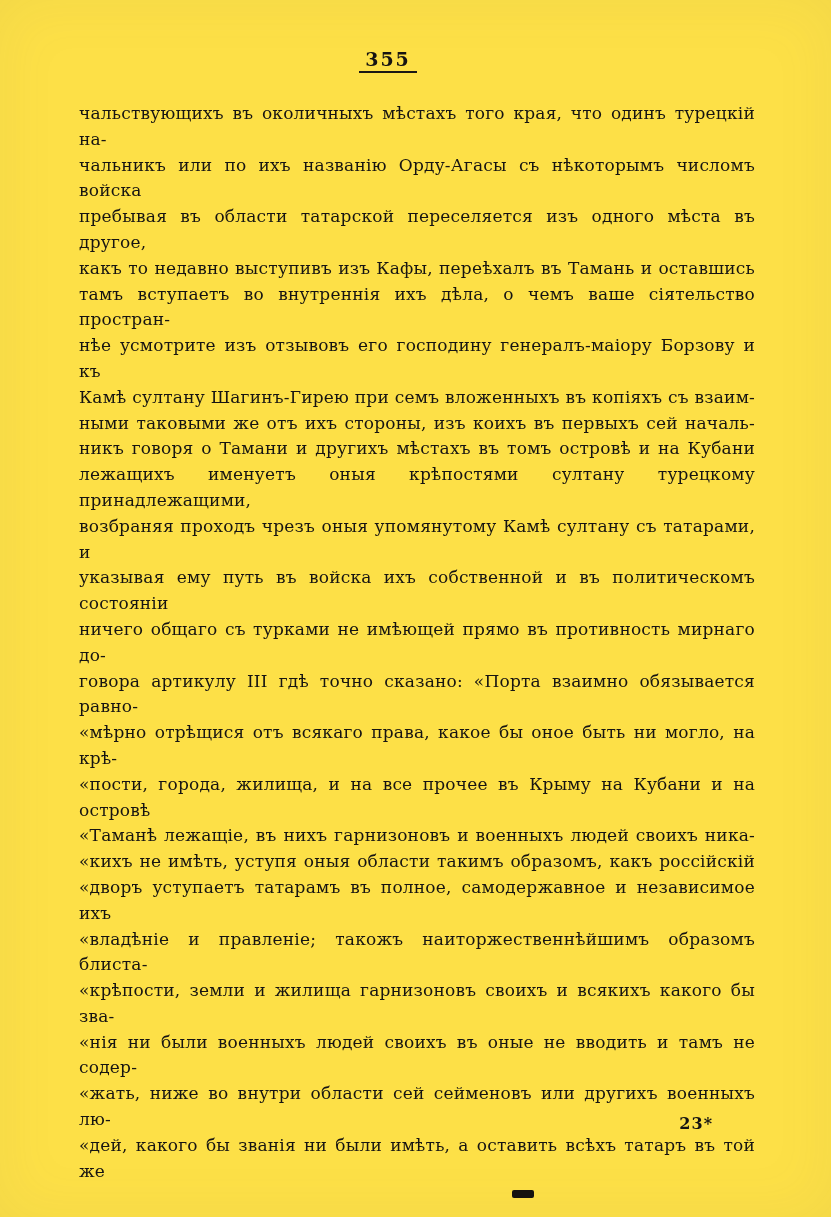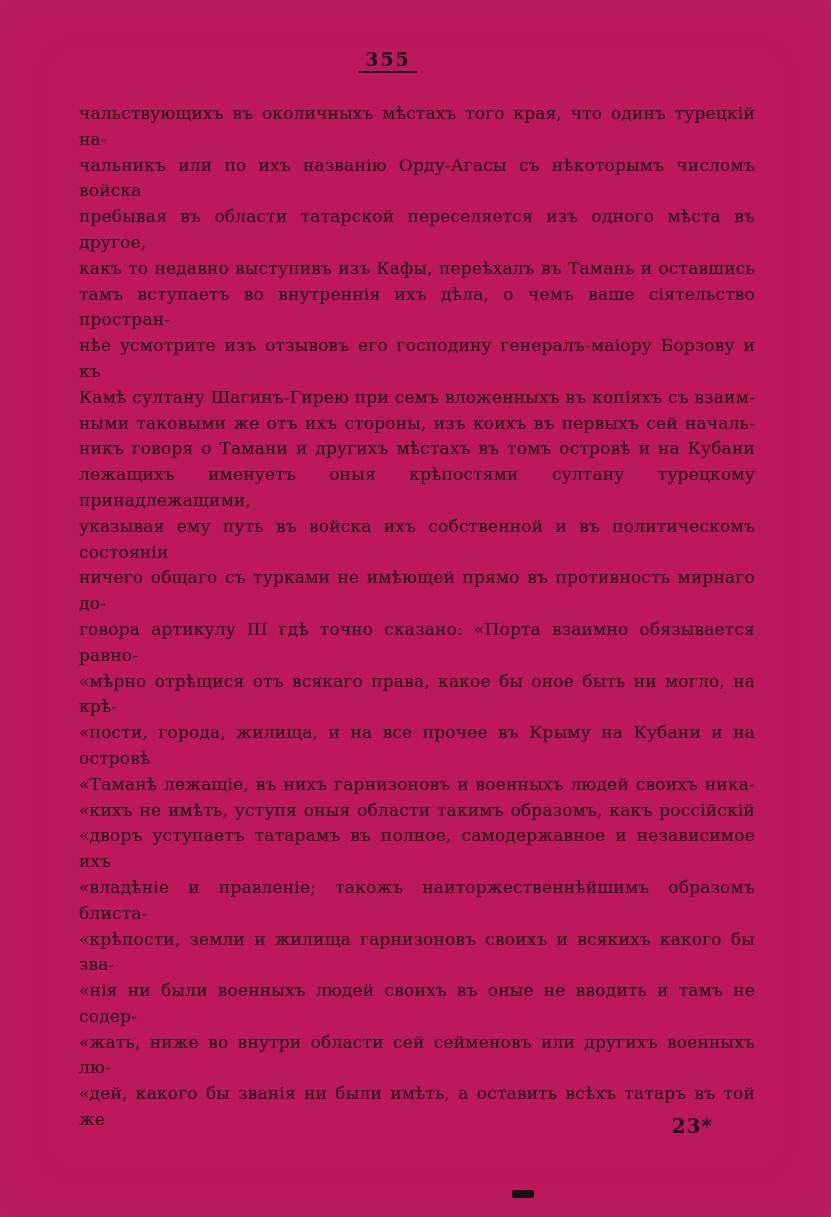--- a/index.html
+++ b/index.html
@@ -5,21 +5,21 @@
   html, body {
     margin: 0;
     padding: 0;
     background: #e8e8e6;
   }
   .page {
     position: relative;
     width: 831px;
     height: 1217px;
     margin: 0 auto;
-    background: #be185d;
+    background: #fde047;
     color: #161412;
     font-family: "DejaVu Serif", "Liberation Serif", serif;
     overflow: hidden;
     box-shadow: inset 0 0 60px rgba(120,110,95,0.08);
   }
   .page-number-wrap {
     position: absolute;
     top: 48px;
     left: 0;
     width: 100%;
@@ -50,21 +50,21 @@
     letter-spacing: 0.2px;
   }
   .signature-mark {
     position: absolute;
     top: 1114px;
     left: 79px;
     width: 676px;
     text-align: right;
     padding-right: 42px;
     box-sizing: border-box;
-    font-size: 20px;
+    font-size: 16px;
     font-weight: bold;
     letter-spacing: 1px;
   }
   .scan-artifact {
     position: absolute;
     top: 1190px;
     left: 512px;
     width: 22px;
     height: 8px;
     background: #15130f;
@@ -85,20 +85,21 @@
         <div class="line">чальствующихъ въ околичныхъ мѣстахъ того края, что одинъ турецкій на-</div>
         <div class="line">чальникъ или по ихъ названію Орду-Агасы съ нѣкоторымъ числомъ войска</div>
         <div class="line">пребывая въ области татарской переселяется изъ одного мѣста въ другое,</div>
         <div class="line">какъ то недавно выступивъ изъ Кафы, переѣхалъ въ Тамань и оставшись</div>
         <div class="line">тамъ вступаетъ во внутреннія ихъ дѣла, о чемъ ваше сіятельство простран-</div>
         <div class="line">нѣе усмотрите изъ отзывовъ его господину генералъ-маіору Борзову и къ</div>
         <div class="line">Камѣ султану Шагинъ-Гирею при семъ вложенныхъ въ копіяхъ съ взаим-</div>
         <div class="line">ными таковыми же отъ ихъ стороны, изъ коихъ въ первыхъ сей началь-</div>
         <div class="line">никъ говоря о Тамани и другихъ мѣстахъ въ томъ островѣ и на Кубани</div>
         <div class="line">лежащихъ именуетъ оныя крѣпостями султану турецкому принадлежащими,</div>
+        <div class="line">возбраняя проходъ чрезъ оныя упомянутому Камѣ султану съ татарами, и</div>
         <div class="line">указывая ему путь въ войска ихъ собственной и въ политическомъ состояніи</div>
         <div class="line">ничего общаго съ турками не имѣющей прямо въ противность мирнаго до-</div>
         <div class="line">говора артикулу III гдѣ точно сказано: «Порта взаимно обязывается равно-</div>
         <div class="line">«мѣрно отрѣщися отъ всякаго права, какое бы оное быть ни могло, на крѣ-</div>
         <div class="line">«пости, города, жилища, и на все прочее въ Крыму на Кубани и на островѣ</div>
         <div class="line">«Таманѣ лежащіе, въ нихъ гарнизоновъ и военныхъ людей своихъ ника-</div>
         <div class="line">«кихъ не имѣть, уступя оныя области такимъ образомъ, какъ россійскій</div>
         <div class="line">«дворъ уступаетъ татарамъ въ полное, самодержавное и независимое ихъ</div>
         <div class="line">«владѣніе и правленіе; такожъ наиторжественнѣйшимъ образомъ блиста-</div>
         <div class="line">«крѣпости, земли и жилища гарнизоновъ своихъ и всякихъ какого бы зва-</div>

